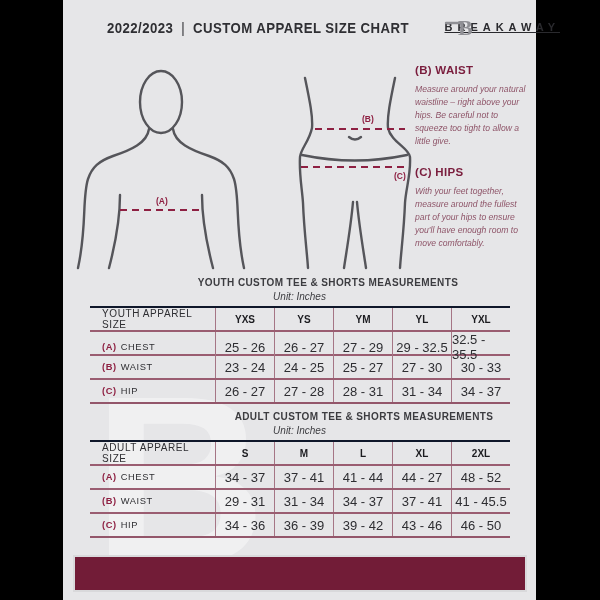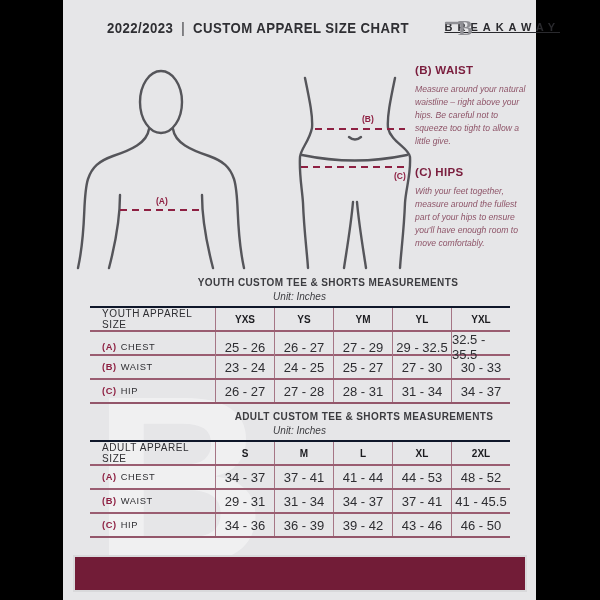--- a/index.html
+++ b/index.html
@@ -159,21 +159,21 @@
       <div class="tcell">2XL</div>
     </div>
     <div class="trow">
       <div class="tcell first">
           <span class="rl-prefix">(A)</span>
           <span>CHEST</span>
         </div>
       <div class="tcell">34 - 37</div>
       <div class="tcell">37 - 41</div>
       <div class="tcell">41 - 44</div>
-      <div class="tcell">44 - 53</div>
+      <div class="tcell">44 - 27</div>
       <div class="tcell">48 - 52</div>
     </div>
     <div class="trow">
       <div class="tcell first">
           <span class="rl-prefix">(B)</span>
           <span>WAIST</span>
         </div>
       <div class="tcell">29 - 31</div>
       <div class="tcell">31 - 34</div>
       <div class="tcell">34 - 37</div>

